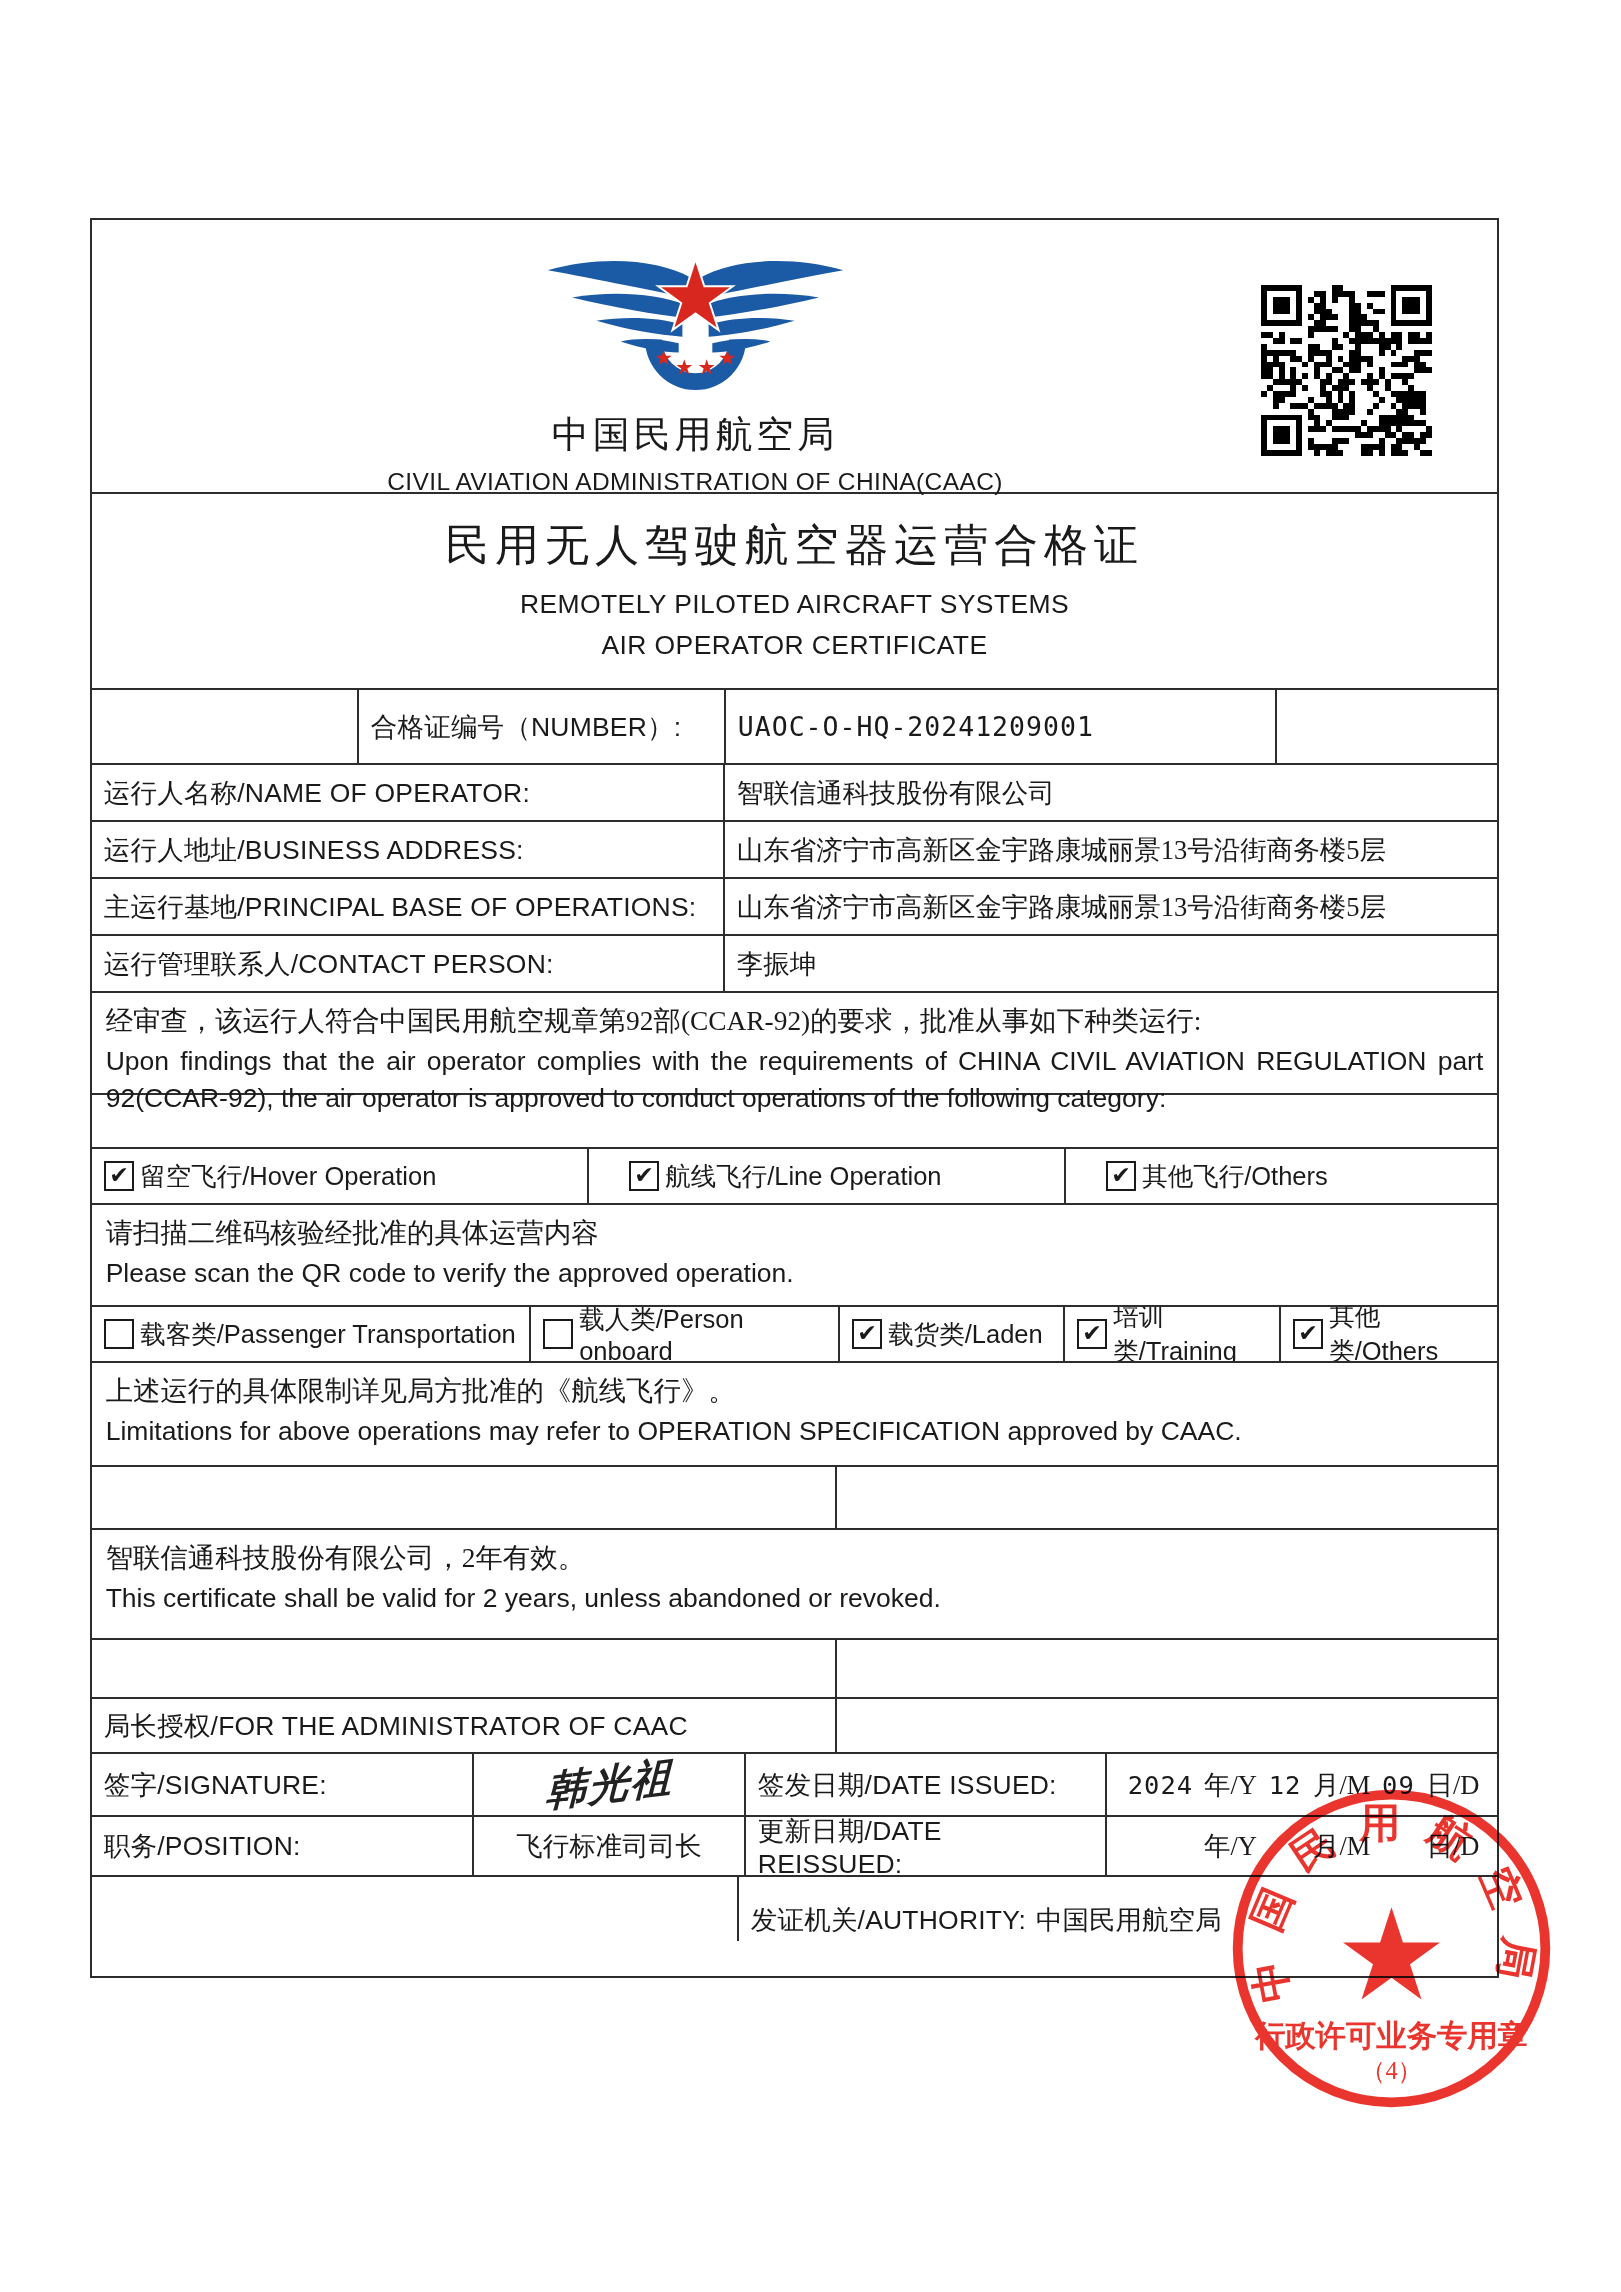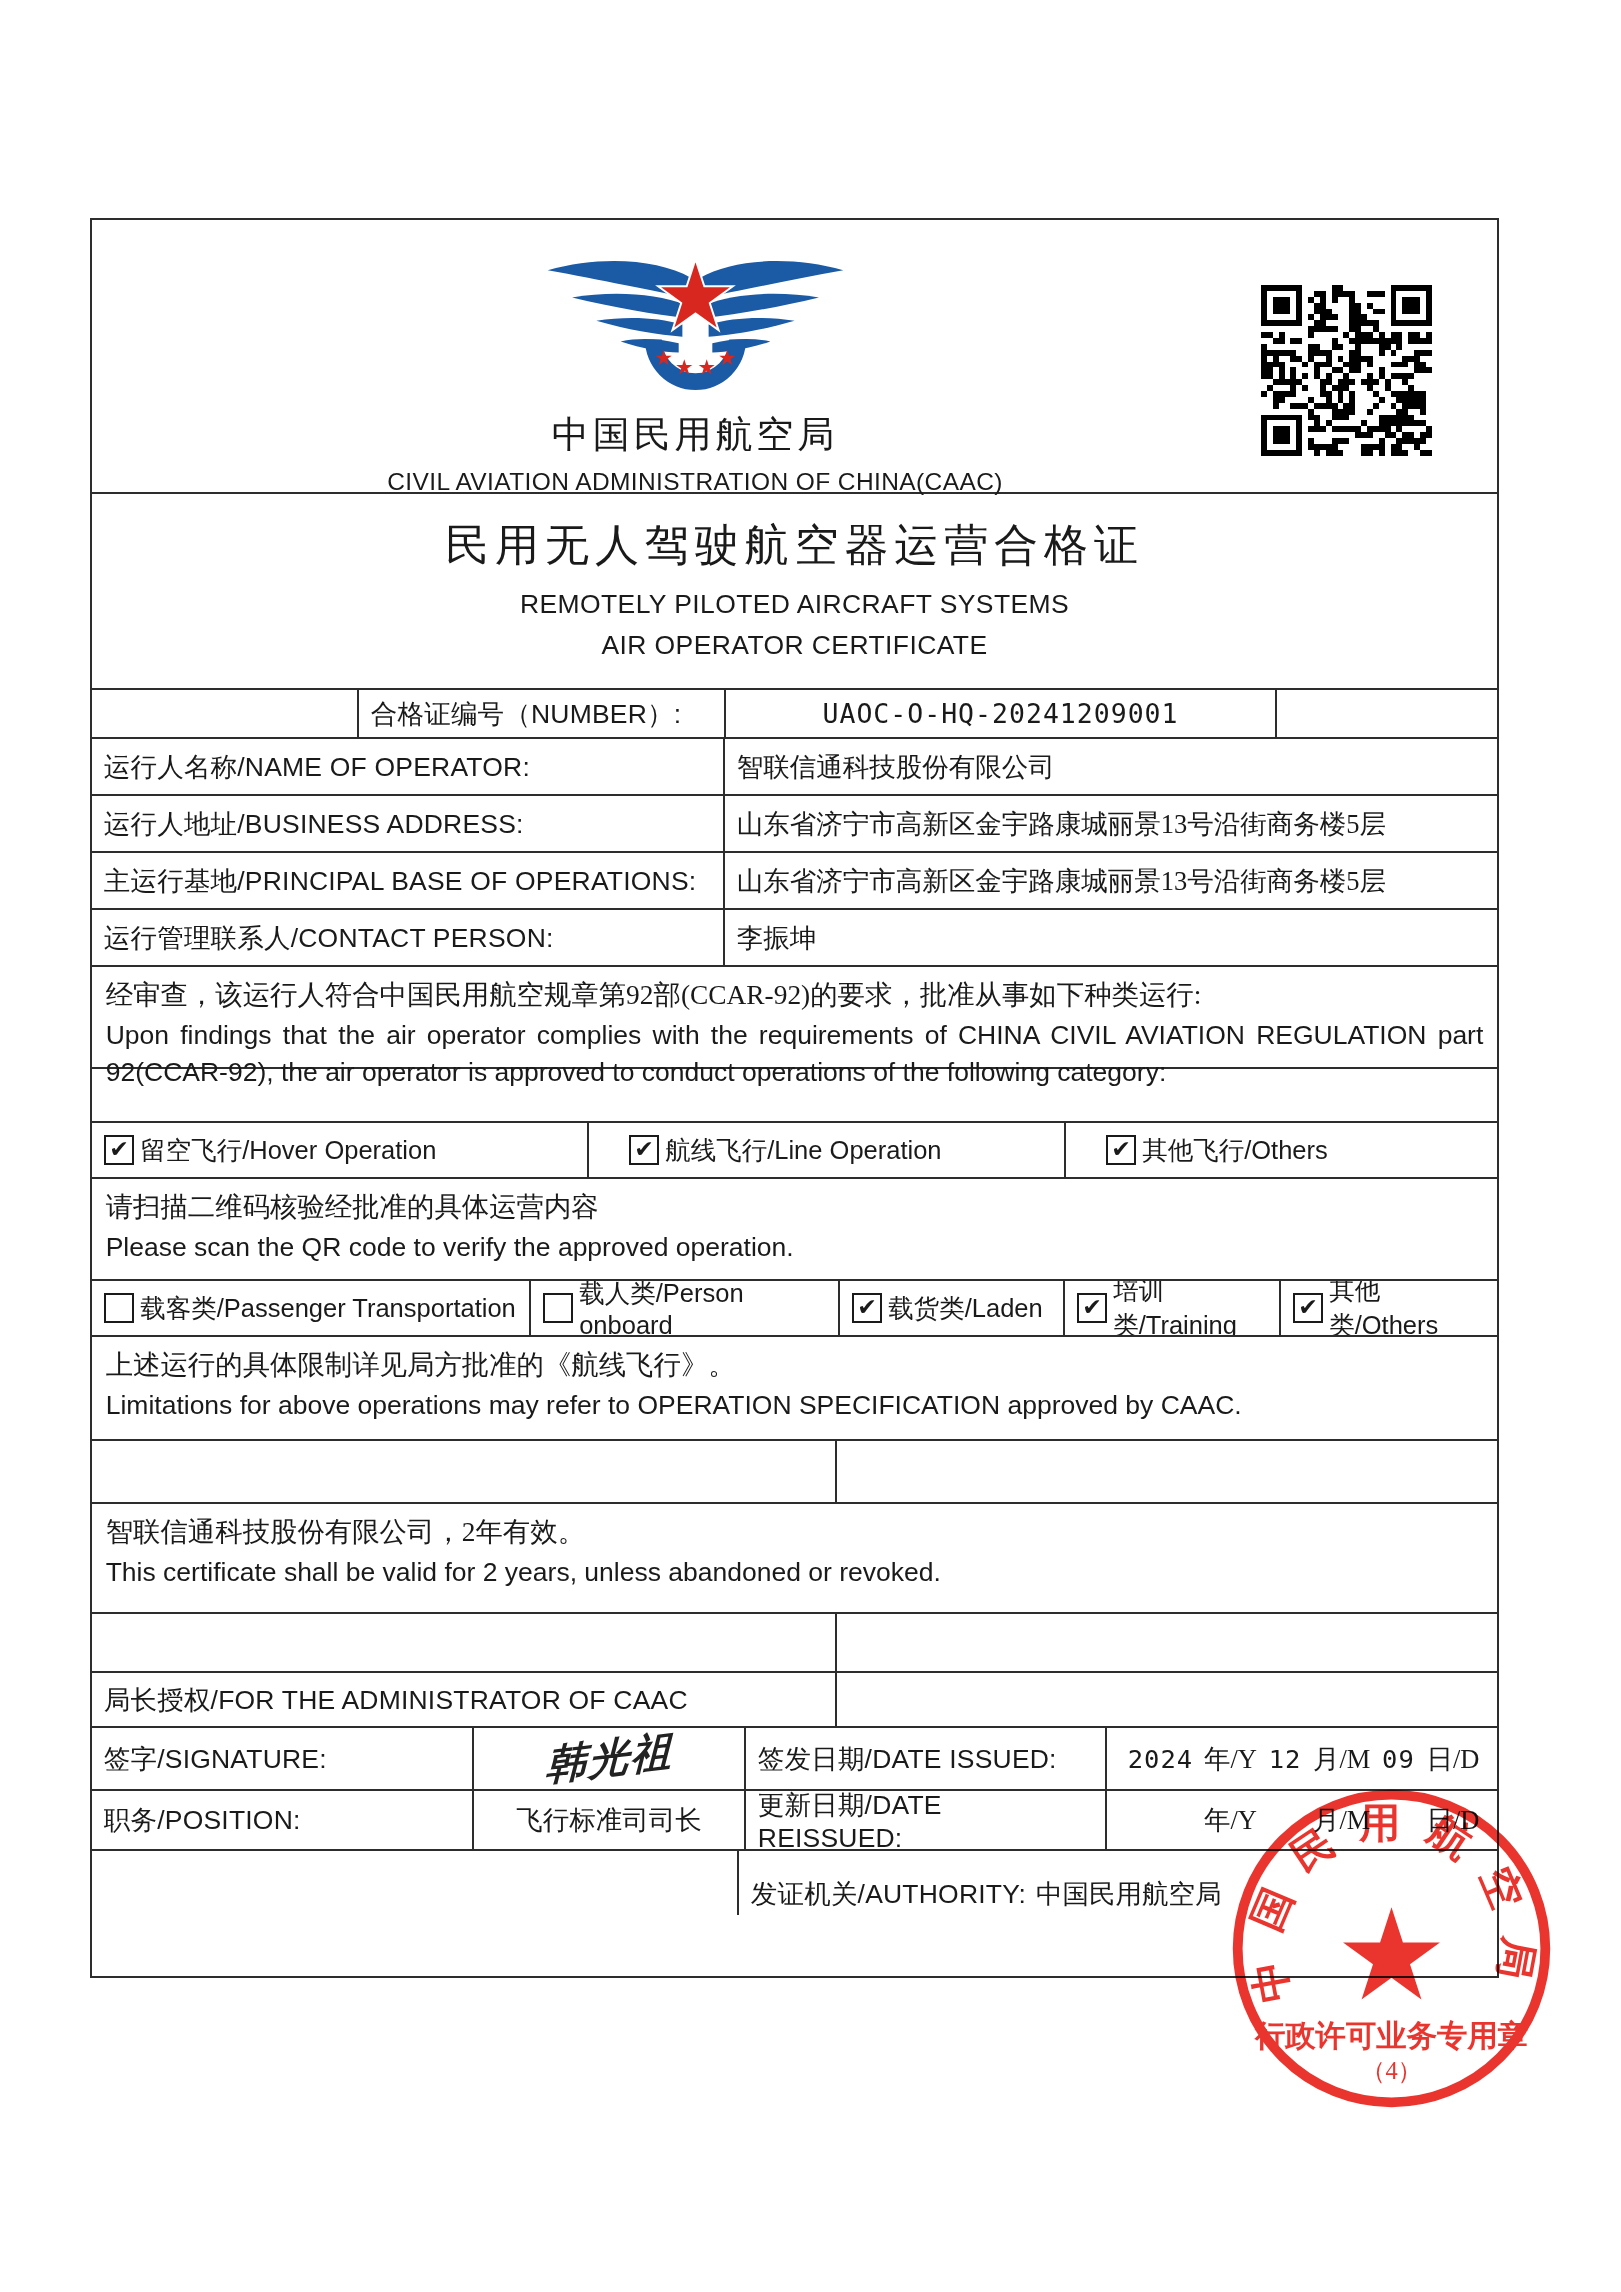--- a/index.html
+++ b/index.html
@@ -25,21 +25,21 @@
   .hdr-en{font-size:24.5px;margin-top:7.8px;letter-spacing:0.4px;}
   .qr-box{position:absolute;right:63px;top:65px;width:173px;height:173px;}
   .qr-grid{display:grid;grid-template-columns:repeat(29,5.9px);grid-auto-rows:5.9px;}
   .qr-grid span{width:5.9px;height:5.9px;}
   .qr-grid span.d{background:#000;}
   
   .r-title{height:196px;flex-direction:column;justify-content:center;align-items:center;display:flex;}
   .doc-title-cn{font-size:44px;letter-spacing:5.9px;}
   .doc-title-en{font-size:26.5px;margin-top:9.8px;letter-spacing:0.4px;line-height:1.55;text-align:center;}
   
-  .r-number{height:49px;}
+  .r-number{height:75px;}
   .r-info{height:57px;}
   .mono-val{font-size:26.5px;letter-spacing:1px;}
   
   .para{display:block;padding:9.8px 13.7px 5.9px 13.7px;}
   .para .cn{font-size:27.4px;line-height:1.32;}
   .para .en{font-size:26.5px;line-height:1.4;text-align:justify;margin-top:3.9px;}
   .r-para{height:102px;}
   .r-catlabel{height:54px;}
   .r-catchecks{height:56px;gap:28px;}
   .r-commlabel{height:56px;}
@@ -952,21 +952,21 @@
         <div>REMOTELY PILOTED AIRCRAFT SYSTEMS</div>
         <div>AIR OPERATOR CERTIFICATE</div>
       </div>
     </div>
 
     <div class="row r-number">
       <div class="cell" style="width:267px;"></div>
       <div class="cell" style="width:367px;">
         <span class="label f-sans">合格证编号（NUMBER）:</span>
       </div>
-      <div class="cell" style="width:551px;justify-content:center;">
+      <div class="cell" style="width:551px;">
         <span class="mono-val f-mono">UAOC-O-HQ-20241209001</span>
       </div>
       <div class="cell" style="flex:1;"></div>
     </div>
 
     <div class="row r-info">
       <div class="cell" style="width:633px;">
           <span class="label f-sans">运行人名称/NAME OF OPERATOR:</span>
         </div>
       <div class="cell" style="flex:1;">

